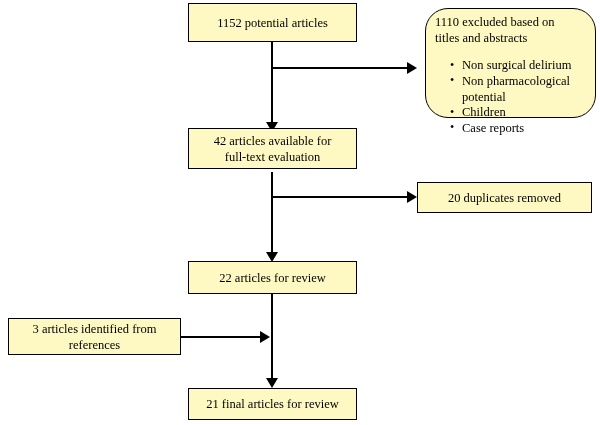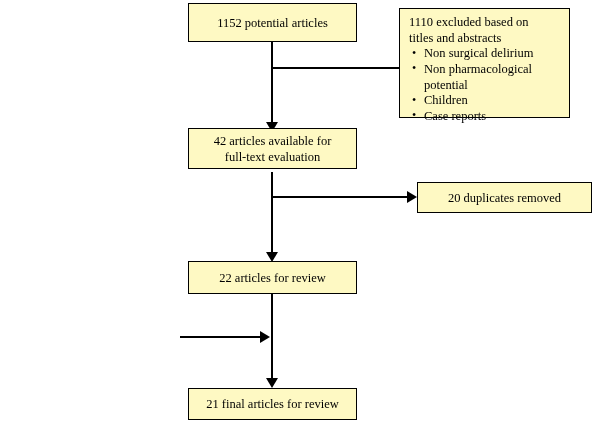--- a/index.html
+++ b/index.html
@@ -41,21 +41,21 @@
     padding: 6px 7px 6px 9px;
   }
   .excl-head {
     display: block;
     white-space: pre-line;
     font-size: 12.5px;
     line-height: 1.25;
     color: #000000;
   }
   .excl-list {
-    margin: 0;
+    margin: 12px;
     padding: 0;
     list-style: none;
   }
   .excl-list li {
     position: relative;
     padding-left: 15px;
     font-size: 12.5px;
     line-height: 1.25;
     color: #000000;
     white-space: pre-line;
@@ -103,21 +103,21 @@
   <div class="box" style="left:188px; top:3px; width:169px; height:39px;">
     <span class="box-text">1152 potential articles</span>
   </div>
 
   <div class="vline" style="left:271px; top:42px; height:84px;"></div>
   <div class="arrow-down" style="left:266px; top:122px;"></div>
 
   <div class="hline" style="left:271px; top:67px; width:138px;"></div>
   <div class="arrow-right" style="left:407px; top:62px;"></div>
 
-  <div class="box left-align" style="left:399px; top:8px; width:171px; height:110px;">
+  <div class="box left-align" style="left:425px; top:8px; width:171px; height:110px;border-radius:23px;">
     <span class="excl-head">1110 excluded based on
 titles and abstracts</span>
     <ul class="excl-list">
       <li>Non surgical delirium</li>
       <li>Non pharmacological
 potential</li>
       <li>Children</li>
       <li>Case reports</li>
     </ul>
   </div>
@@ -140,18 +140,22 @@
   <div class="box" style="left:188px; top:261px; width:169px; height:33px;">
     <span class="box-text">22 articles for review</span>
   </div>
 
   <div class="vline" style="left:271px; top:294px; height:88px;"></div>
   <div class="arrow-down" style="left:266px; top:378px;"></div>
 
   <div class="hline" style="left:180px; top:336px; width:82px;"></div>
   <div class="arrow-right" style="left:260px; top:331px;"></div>
 
+  <div class="box" style="left:8px; top:318px; width:173px; height:37px;">
+    <span class="box-text">3 articles identified from
+references</span>
+  </div>
 
   <div class="box" style="left:188px; top:388px; width:169px; height:32px;">
     <span class="box-text">21 final articles for review</span>
   </div>
 
 </div>
 
 </body></html>

